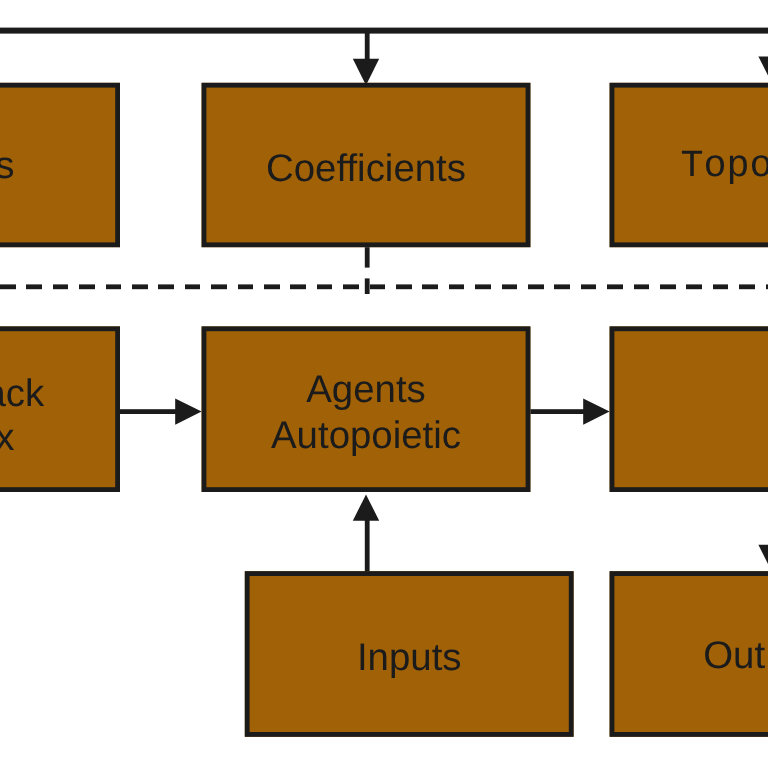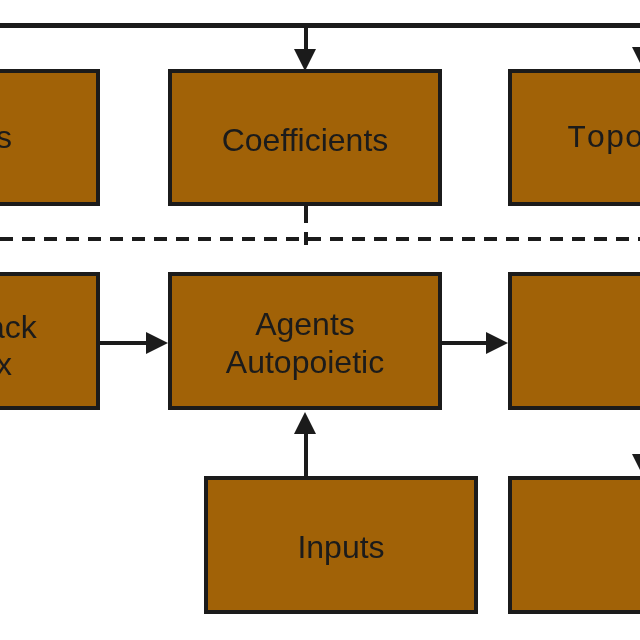--- a/index.html
+++ b/index.html
@@ -105,16 +105,17 @@
   <div class="tri tri-right" style="left:486px; top:331.5px;"></div>
 
   <div class="tri tri-up" style="left:294px; top:412px;"></div>
   <div class="vline" style="left:304px; top:432px; width:4px; height:45px;"></div>
 
   <div class="box" style="left:168px; top:476px; width:274px; height:138px;margin-left:36px;">
     <div class="label">Inputs</div>
   </div>
 
   <div class="box" style="left:508px; top:476px; width:284px; height:138px;"></div>
+  <span class="frag" style="left:586px; top:530px;">Out</span>
 
   <div class="tri tri-down" style="left:632px; top:454px;"></div>
 
 </div>
 
 </body></html>

